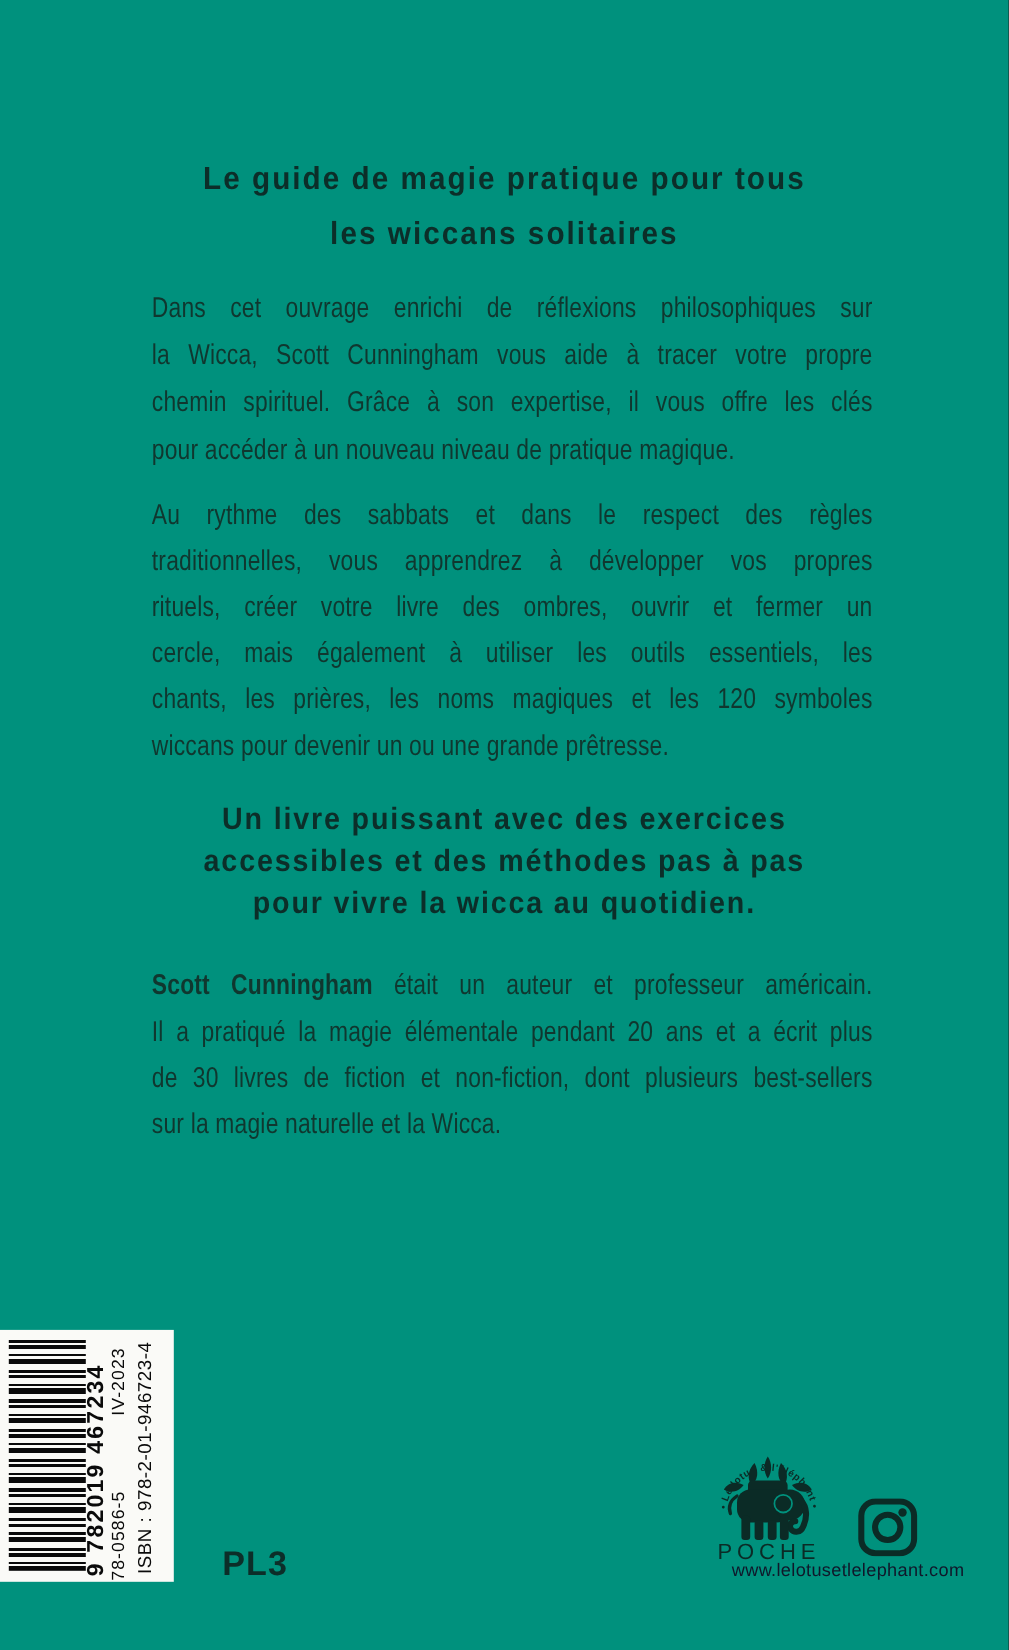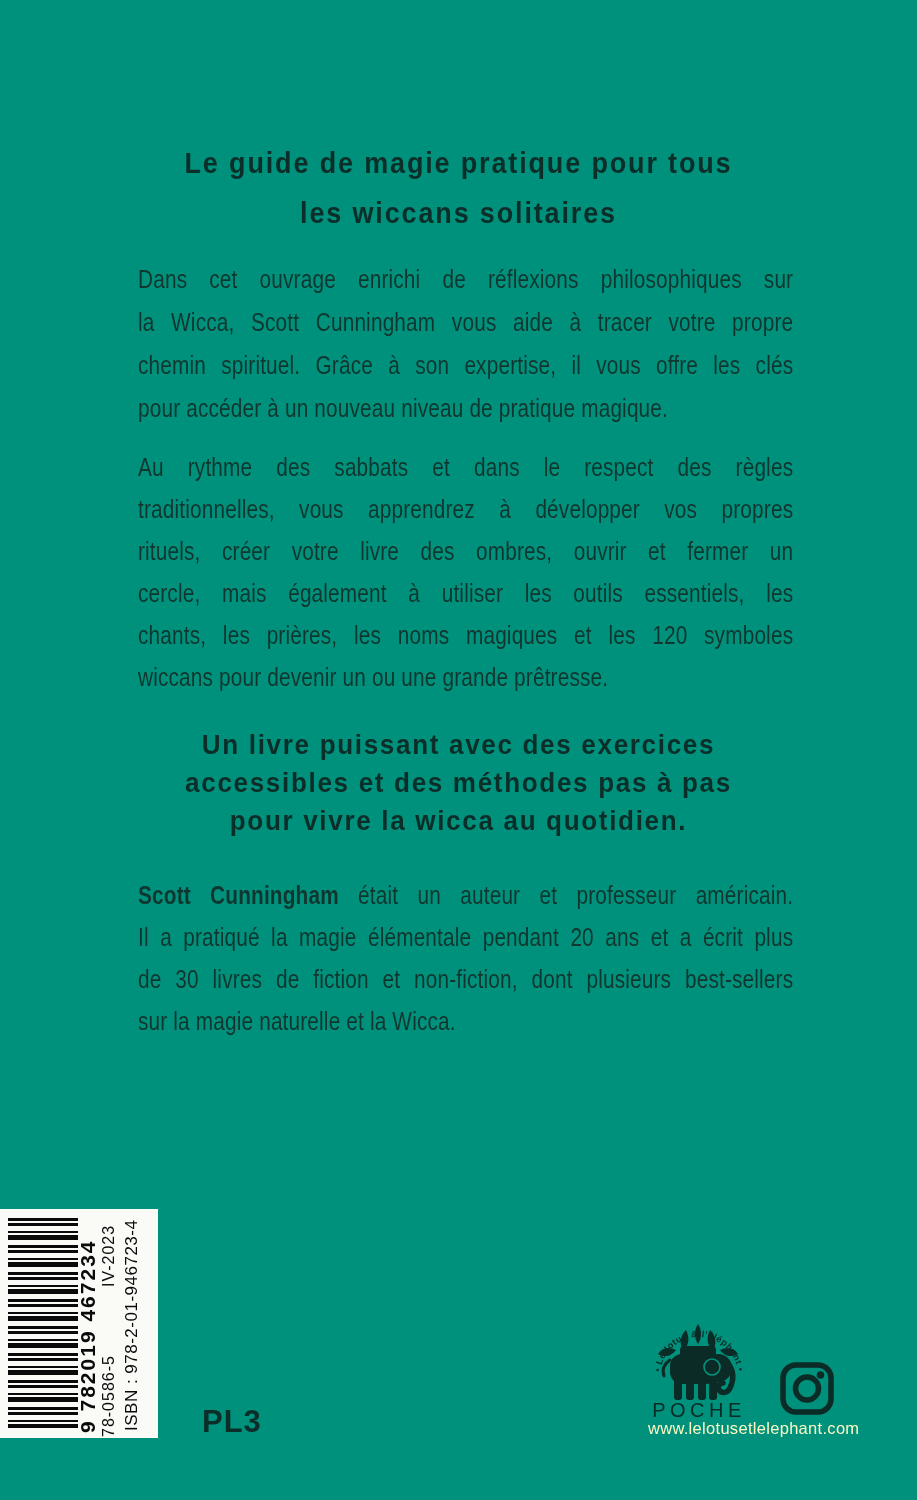--- a/index.html
+++ b/index.html
@@ -49,22 +49,22 @@
   .bc-product{left:100px;top:134px;width:22px;height:94px;font-size:16px;letter-spacing:1px;}
   .bc-isbn{left:122px;top:8px;width:26px;height:214px;font-size:17px;letter-spacing:0.5px;}
   .pl3{
     position:absolute;left:171px;top:1404px;
     font-size:31px;font-weight:600;letter-spacing:1px;color:#0C2E29;margin-left:31px;
   }
   
   .logo-svg{position:absolute;left:646px;top:1312px;}
   .insta-svg{position:absolute;left:779px;top:1362px;}
   .website{
-    position:absolute;left:648px;top:1419px;width:246px;text-align:left;
-    color:#fef9c3;font-size:16.5px;letter-spacing:0.3px;
+    position:absolute;left:648px;top:1419px;width:246px;text-align:center;
+    color:#0f172a;font-size:16.5px;letter-spacing:0.3px;
   }
 </style>
 </head>
 <body>
 
 <div class="cover">
 
   <div class="center-block headline">
     <div>Le guide de magie pratique pour tous</div>
     <div>les wiccans solitaires</div>

